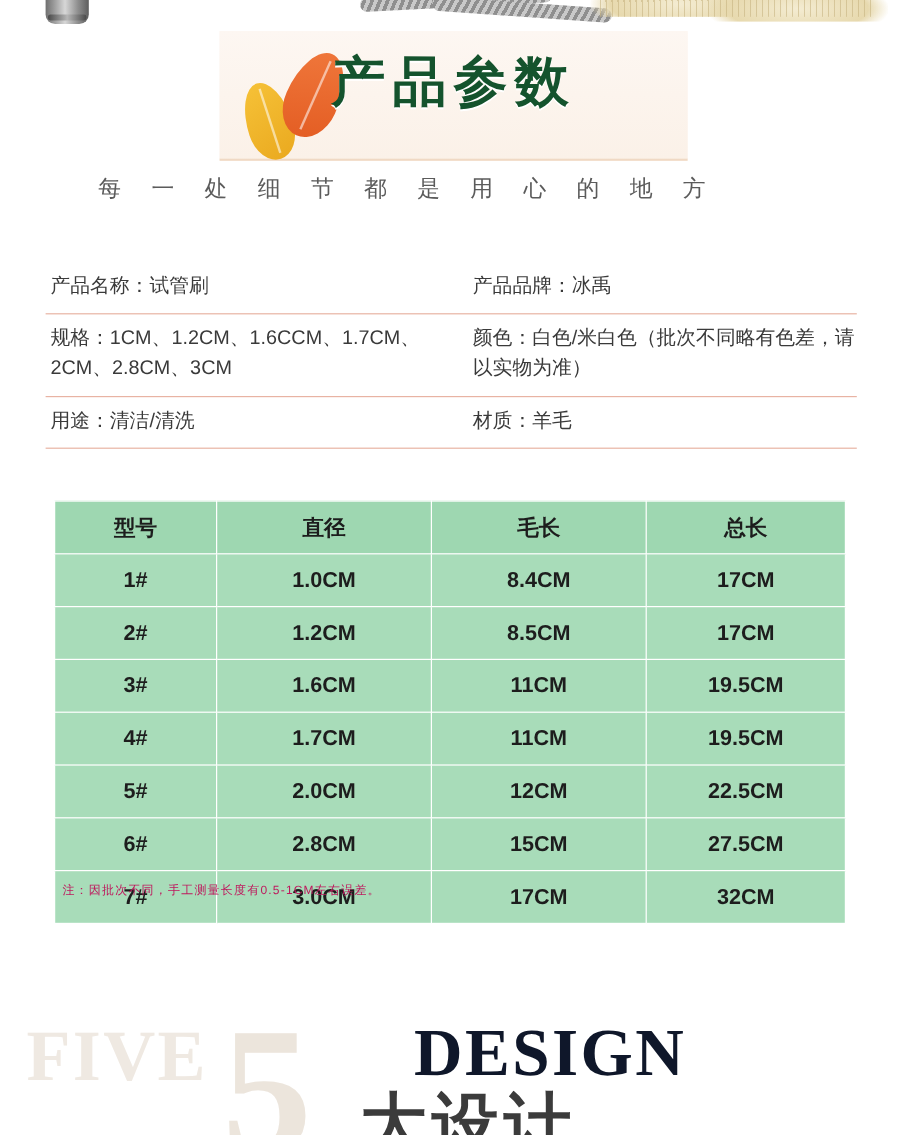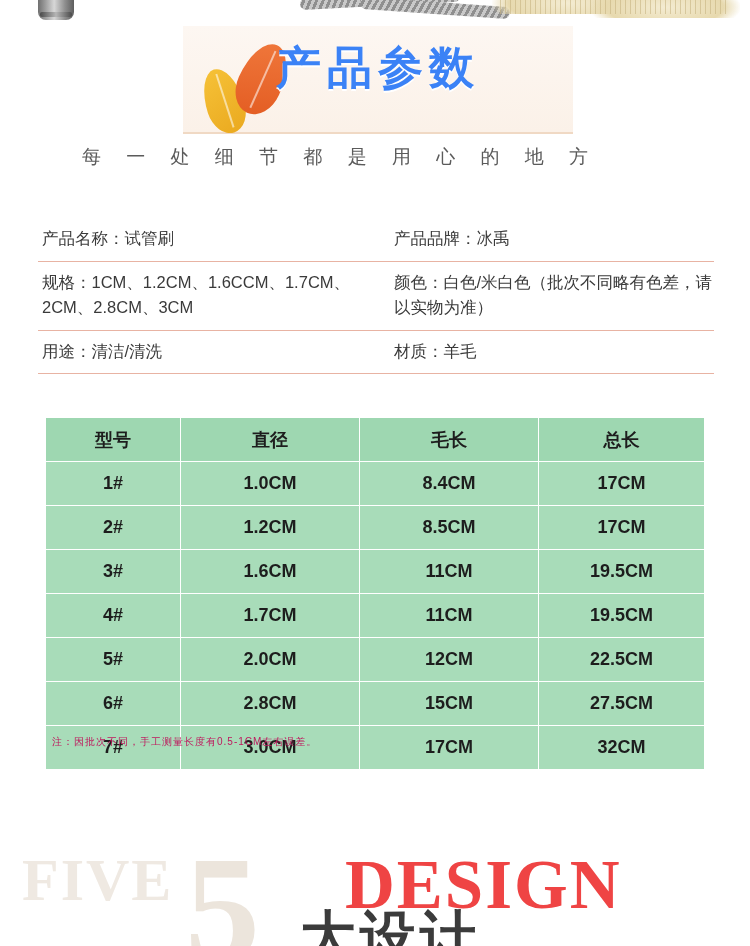--- a/index.html
+++ b/index.html
@@ -88,21 +88,21 @@
   }
   .banner-title {
     position: absolute;
     left: 183px; top: 38px;
     width: 390px;
     text-align: center;
     font-family: "Liberation Sans", sans-serif;
     font-size: 45px;
     font-weight: bold;
     letter-spacing: 6px;
-    color: #3b82f6;
+    color: #14532d;
     text-shadow: 0 2px 0 #fff;
   }
   .leaf {
     position: absolute;
     width: 44px; height: 74px;
     border-radius: 50% 50% 50% 50% / 60% 60% 40% 40%;
   }
   .leaf.orange {
     left: 240px; top: 18px;
     background: linear-gradient(160deg,#f0783c 0%, #e35c22 100%);
@@ -197,24 +197,24 @@
     font-family: "Liberation Serif", serif;
     font-size: 60px;
     font-weight: bold;
     letter-spacing: 2px;
     color: #efe9e2;
   }
   .wm-design {
     position: absolute;
     left: 345px; top: 18px;
     font-family: "Liberation Serif", serif;
-    font-size: 69px;
+    font-size: 56px;
     font-weight: bold;
     letter-spacing: 2px;
-    color: #ef4444;
+    color: #0f172a;
   }
   .wm-num {
     position: absolute;
     left: 185px; top: 6px;
     font-family: "Liberation Serif", serif;
     font-size: 150px;
     font-weight: bold;
     color: #ece5dc;
     line-height: 1;
   }

